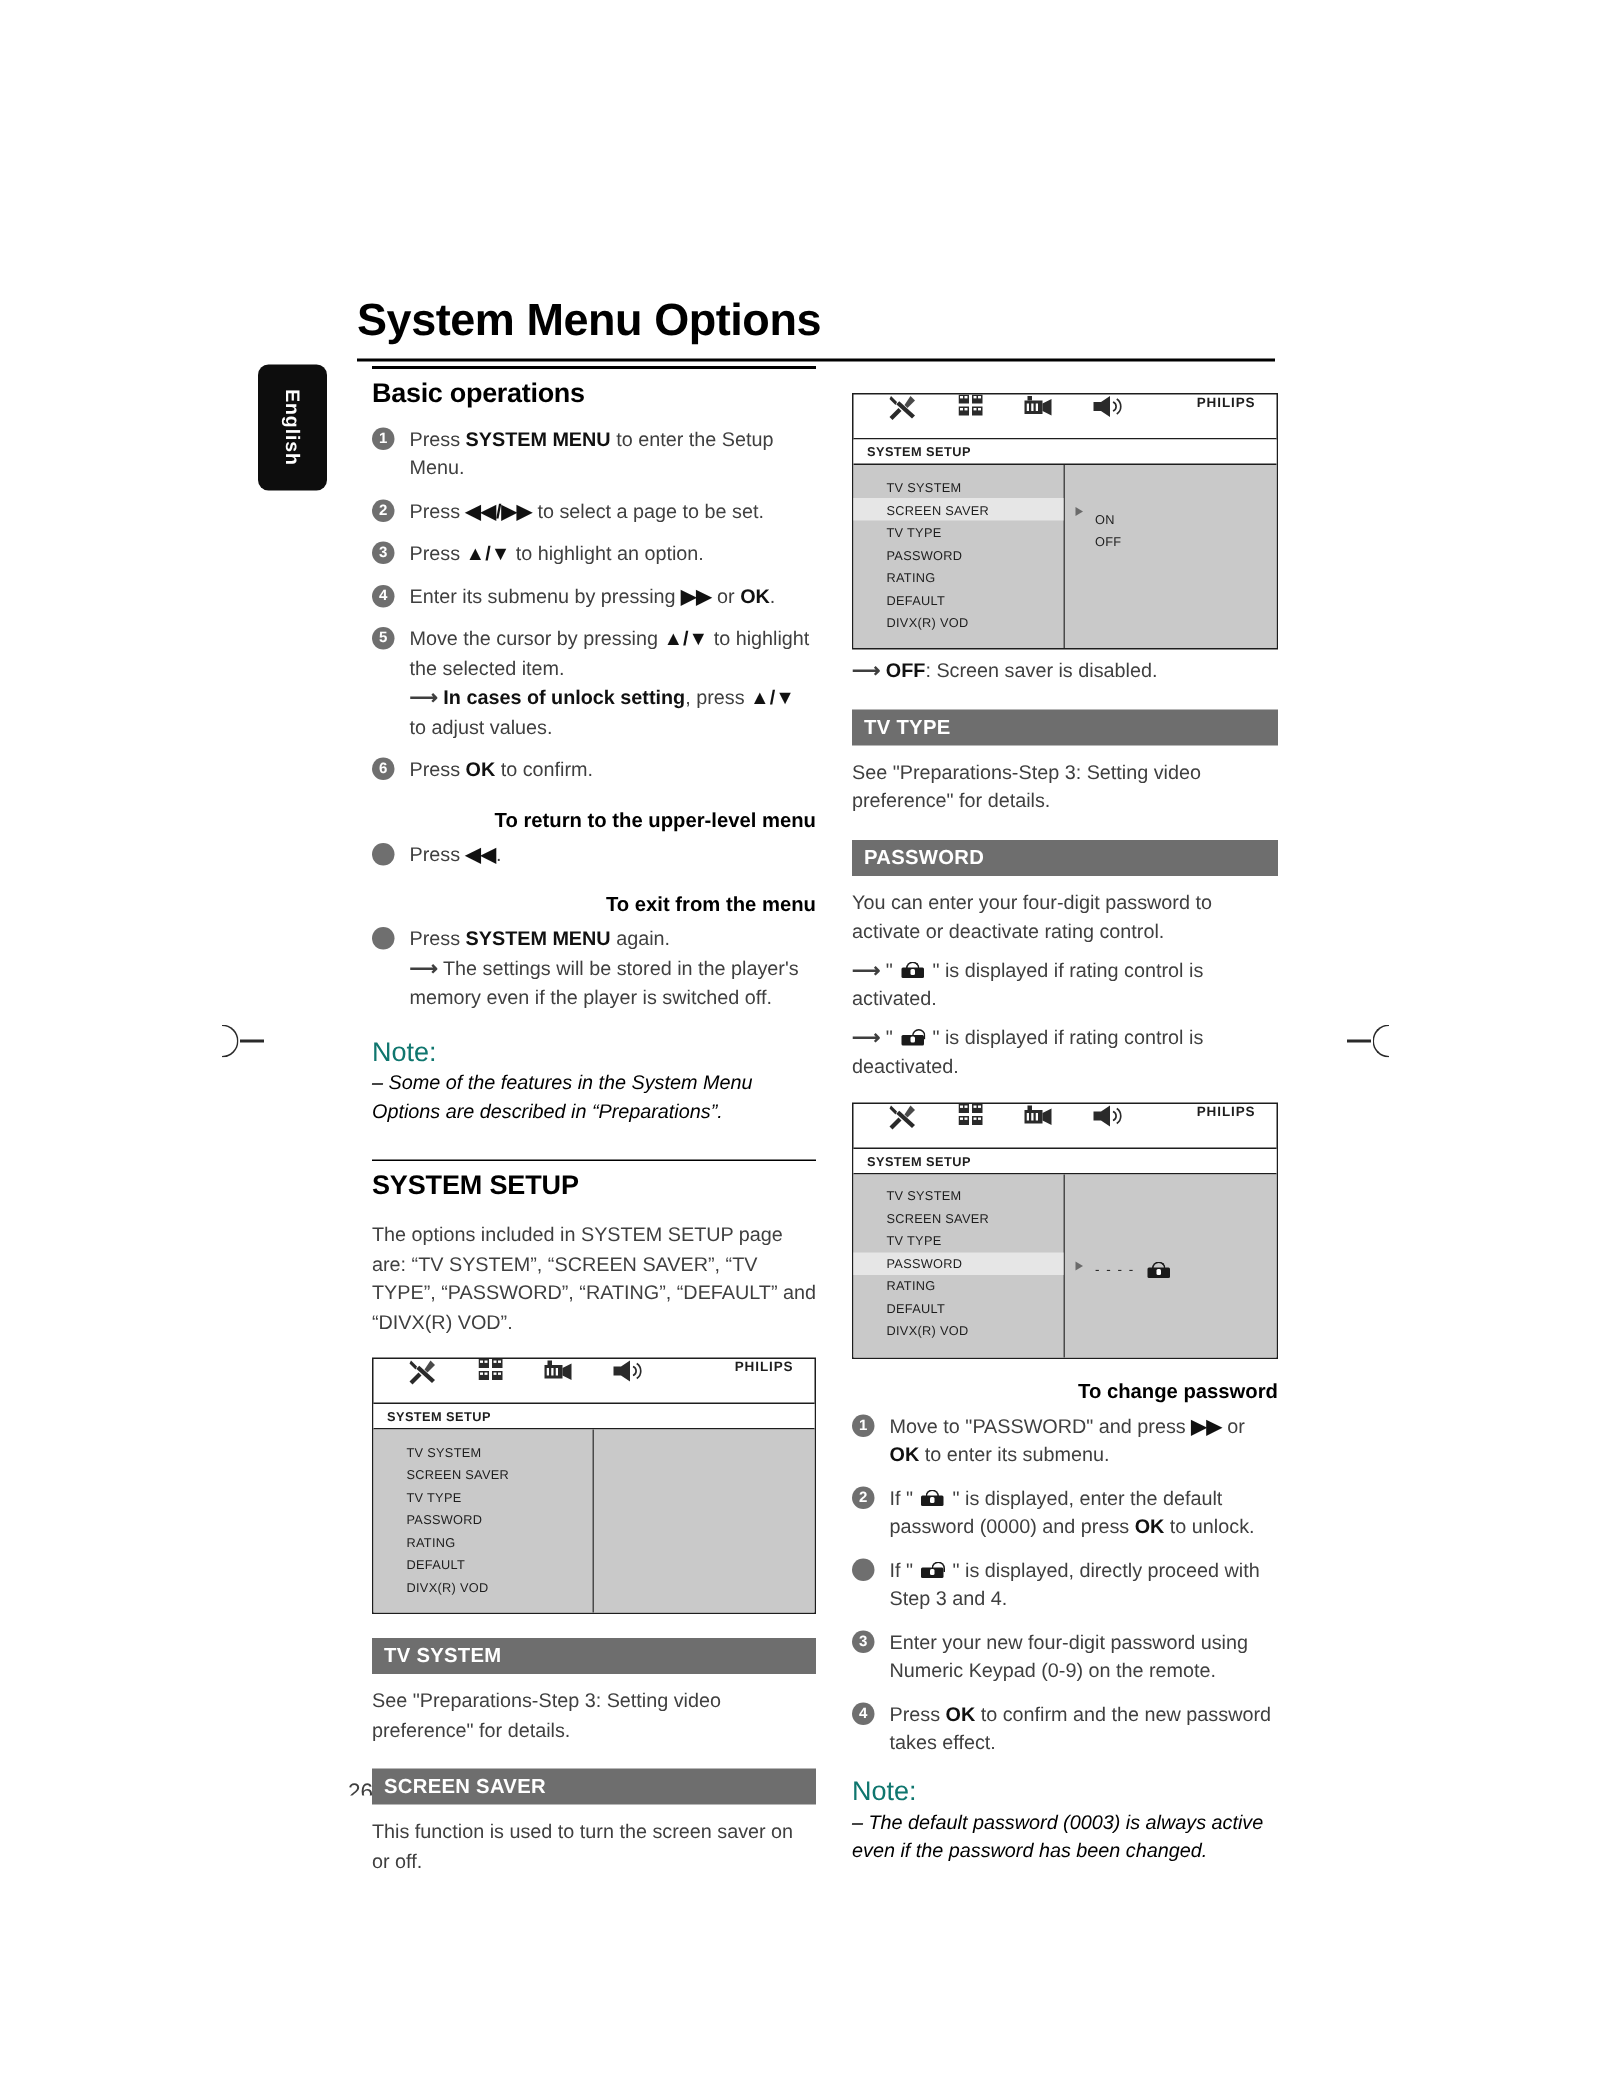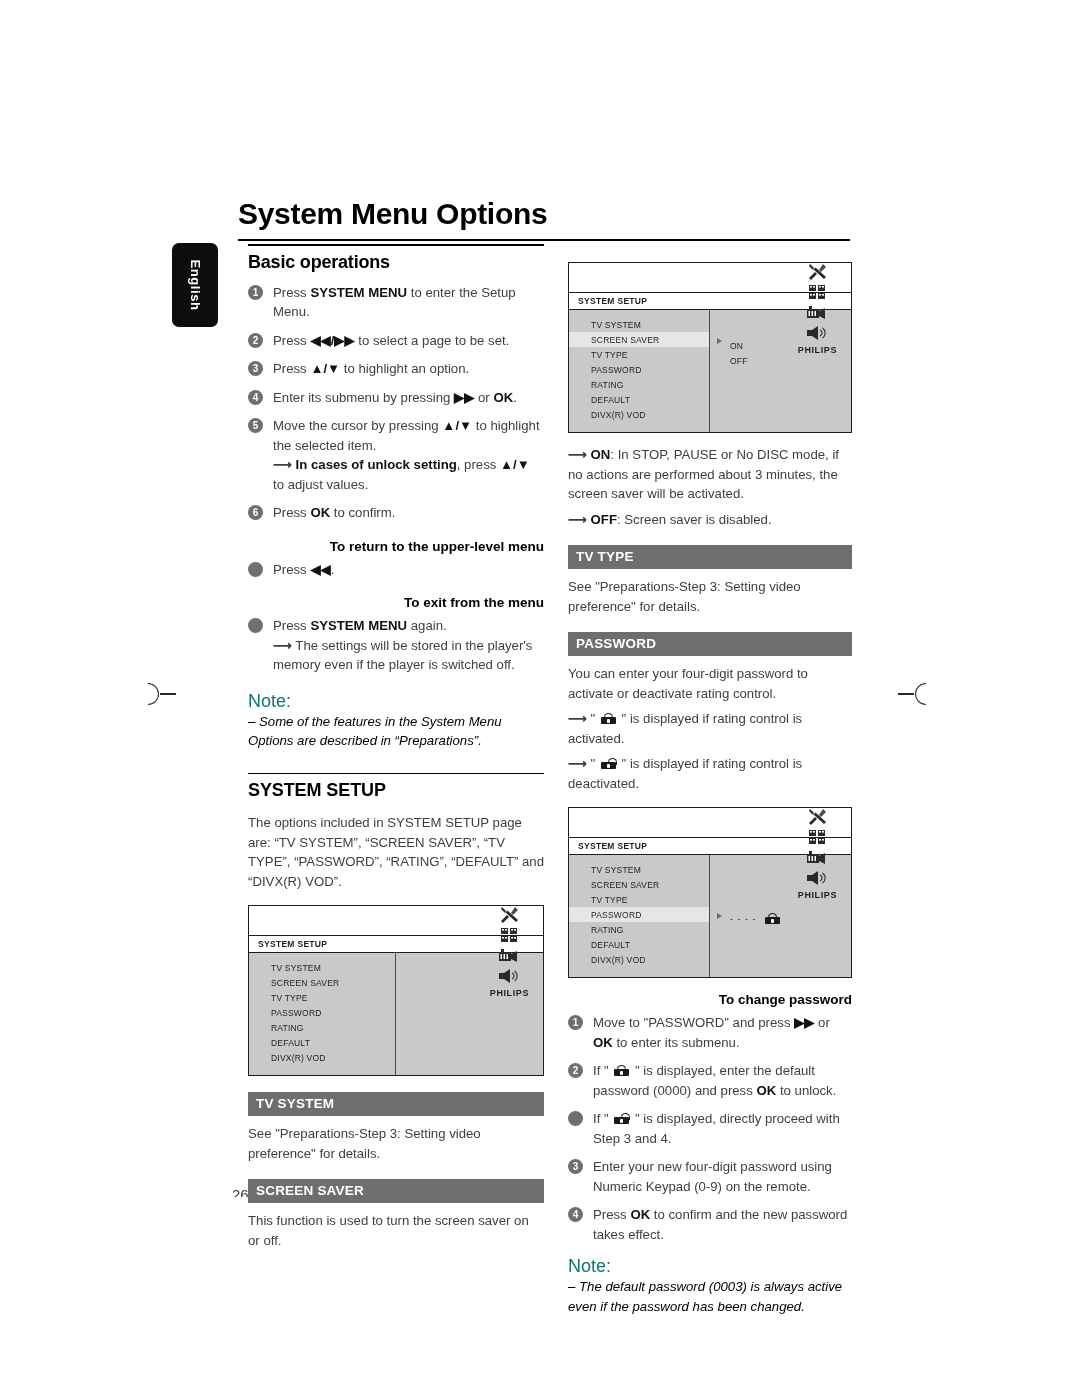--- a/index.html
+++ b/index.html
@@ -212,26 +212,25 @@
   
   .osd {
     border: 1.5px solid #1d1d1d;
     background: #ffffff;
     width: 100%;
     box-sizing: border-box;
     margin: 14px 0 4px 0;
   }
   .osd-iconbar {
     display: flex;
-    align-items: flex-end;
+    align-items: flex-start;
     height: 29px;
     padding: 0 10px;
     border-bottom: 1.5px solid #1d1d1d;
     gap: 0;
-    flex-direction: column;
   }
   .osd-ic {
     flex: 0 0 auto;
     width: 46px;
     text-align: center;
     color: #2a2a2a;
   }
   .osd-brand {
     margin-left: auto;
     font-size: 9px;
@@ -565,21 +564,20 @@
           <div class="osd-item">DIVX(R) VOD</div>
         </div>
         <div class="osd-right">
           <div class="osd-cursor" style="top:28px"></div>
           <div class="osd-sub" style="margin-top:21px">ON</div>
           <div class="osd-sub">OFF</div>
         </div>
       </div>
     </div>
 
-    <p class="body" style="margin-top:12px"><span class="arrow">⟶</span> <b>ON</b>: In STOP, PAUSE or No DISC mode, if no actions are performed about 3 minutes, the screen saver will be activated.</p>
     <p class="body"><span class="arrow">⟶</span> <b>OFF</b>: Screen saver is disabled.</p>
 
     <div class="band">TV TYPE</div>
     <p class="body">See "Preparations-Step 3: Setting video preference" for details.</p>
 
     <div class="band">PASSWORD</div>
     <p class="body">You can enter your four-digit password to activate or deactivate rating control.</p>
     <p class="body"><span class="arrow">⟶</span> " <span class="lock"><span class="shackle"></span><span class="body-b"></span><span class="kh"></span></span> " is displayed if rating control is activated.</p>
     <p class="body"><span class="arrow">⟶</span> " <span class="lock open"><span class="shackle"></span><span class="body-b"></span><span class="kh"></span></span> " is displayed if rating control is deactivated.</p>
 

